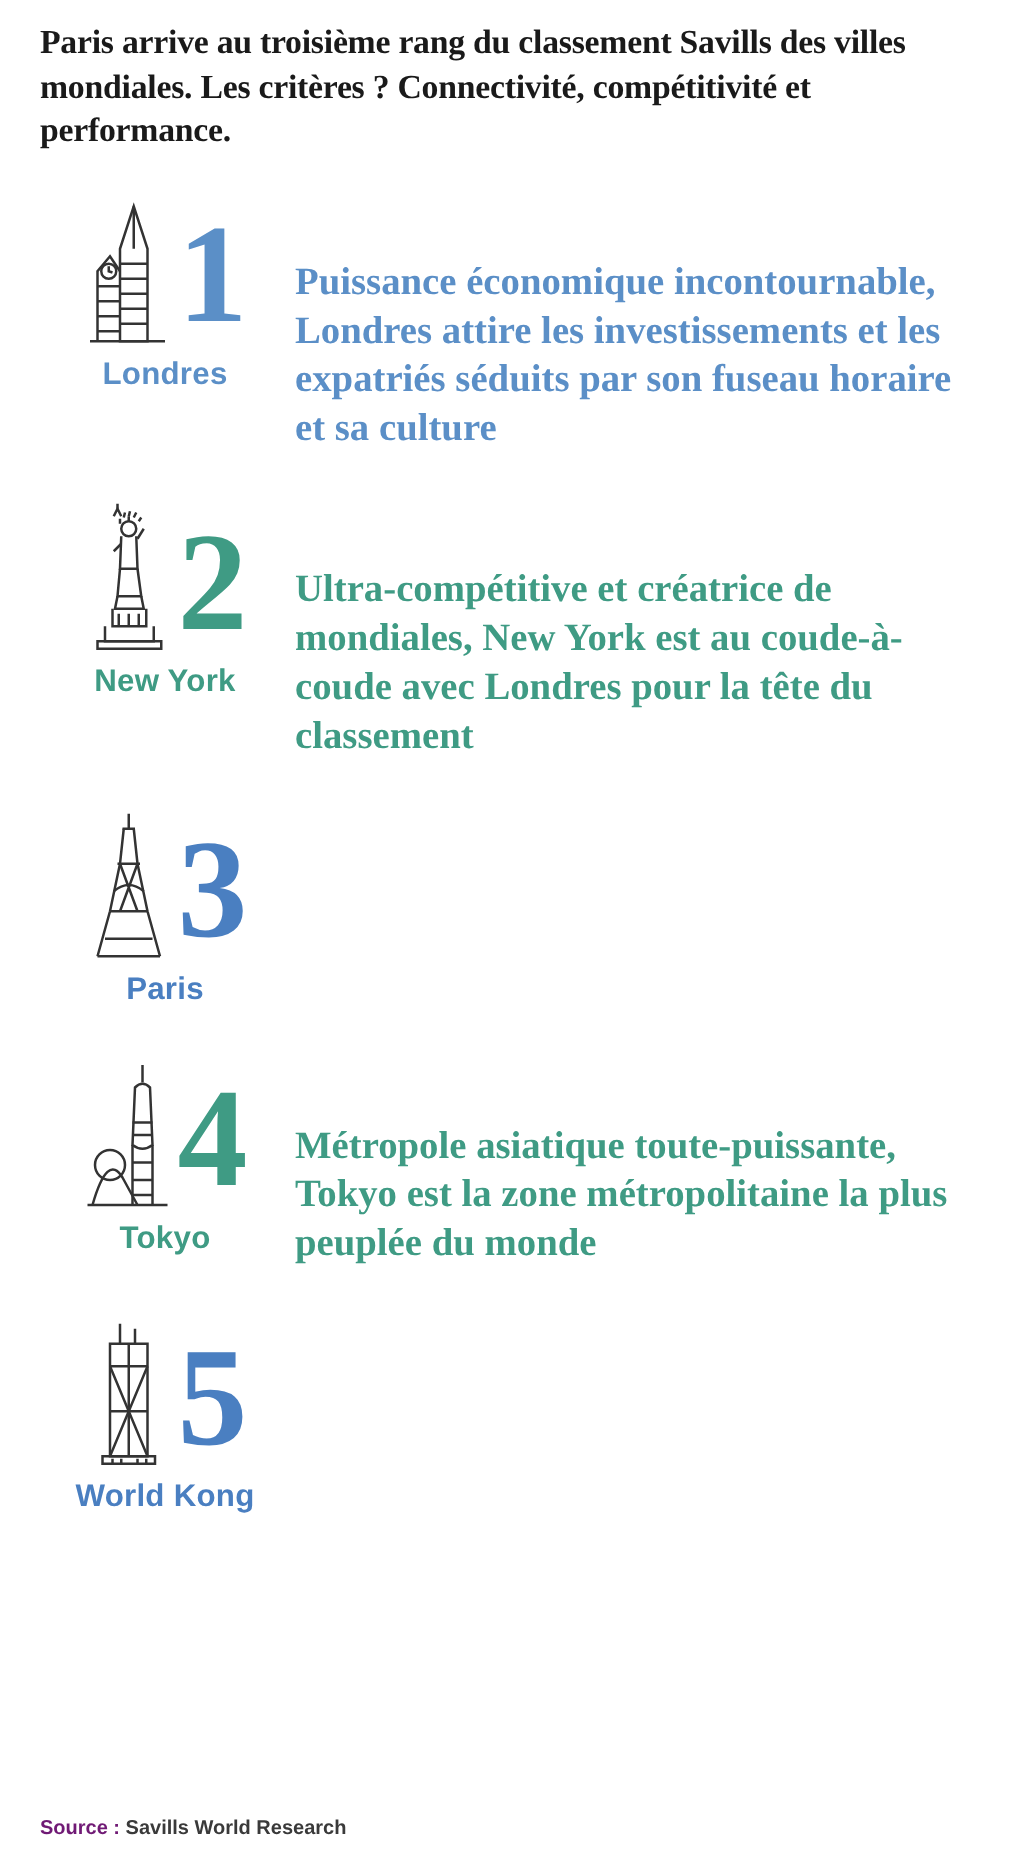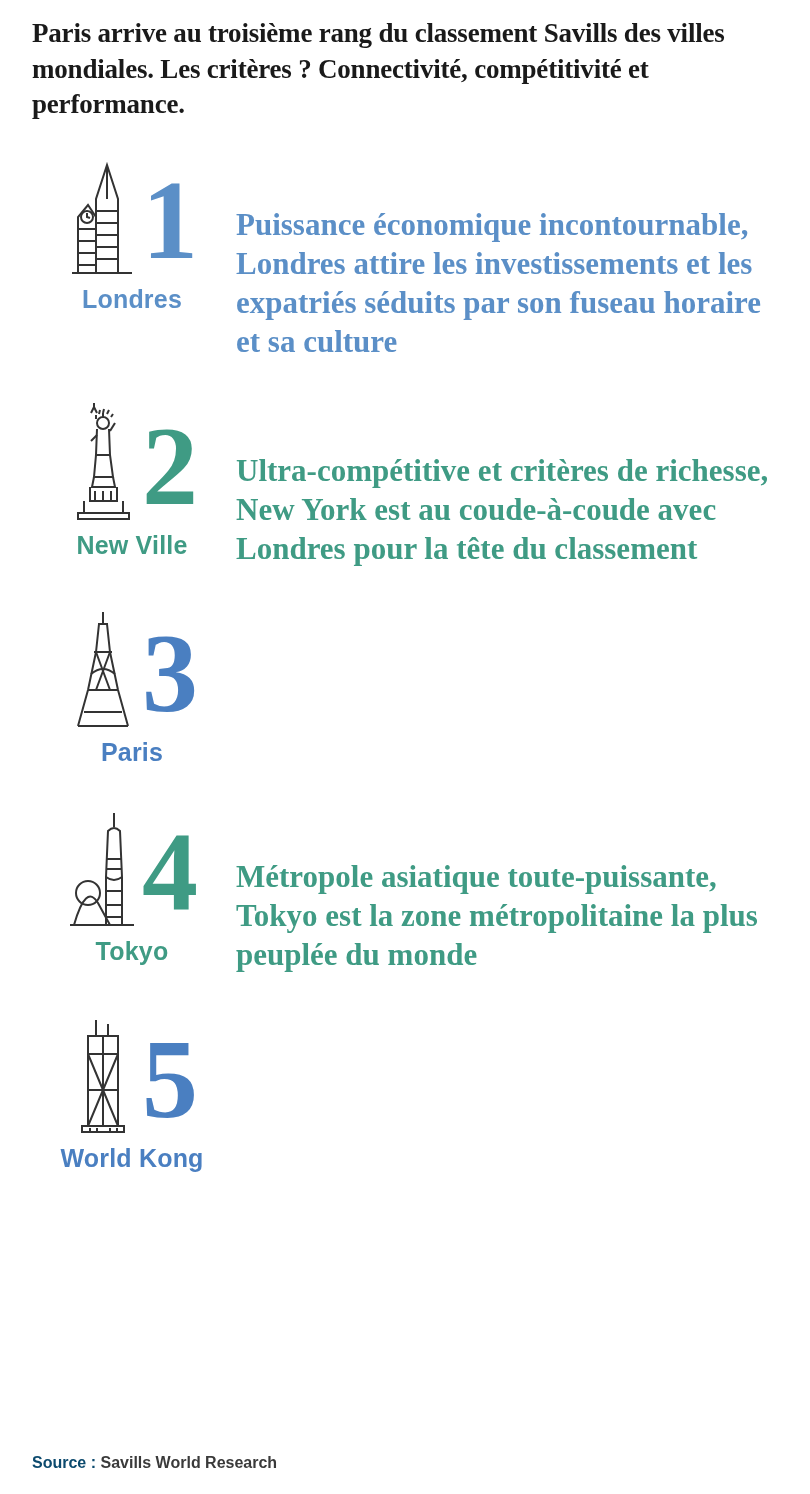--- a/index.html
+++ b/index.html
@@ -104,21 +104,21 @@
   .source-wrap {
     position: absolute;
     left: 32px;
     bottom: 22px;
     font-family: "Liberation Sans", sans-serif;
     font-size: 16px;
     color: #3a3a3a;
   }
   .source-label {
     font-weight: bold;
-    color: #0c4a6e;
+    color: #701a75;
   }
   .source-text { font-weight: bold; }
 </style>
 </head>
 <body>
 
 <div class="page">
 
   <div class="intro">Paris arrive au troisième rang du classement Savills des villes mondiales. Les critères ? Connectivité, compétitivité et performance.</div>
 
@@ -166,23 +166,23 @@
                 <path d="M28 76 L26 86 L49 86 L47 76"></path>
                 <path d="M24 86 L24 100 L51 100 L51 86"></path>
                 <path d="M18 100 L18 112 L57 112 L57 100"></path>
                 <path d="M12 112 L63 112 L63 118 L12 118 Z"></path>
                 <path d="M29 90 L29 100 M37 90 L37 100 M45 90 L45 100"></path>
               </g>
             </svg>
           </span>
           <span class="rank-number c-green">2</span>
         </div>
-        <div class="city-label c-green">New Ville</div>
-      </div>
-      <div class="rank-desc c-green">Ultra-compétitive et critères de richesse, New York est au coude-à-coude avec Londres pour la tête du classement</div>
+        <div class="city-label c-green">New York</div>
+      </div>
+      <div class="rank-desc c-green">Ultra-compétitive et créatrice de mondiales, New York est au coude-à-coude avec Londres pour la tête du classement</div>
     </div>
 
     <div class="rank-row">
       <div class="rank-left">
         <div class="rank-mark">
           <span class="landmark">
             <svg width="74" height="124" viewBox="0 0 74 124">
               <g fill="none" stroke="#333" stroke-width="2">
                 <path d="M37 4 L37 16"></path>
                 <path d="M32 16 L42 16"></path>

